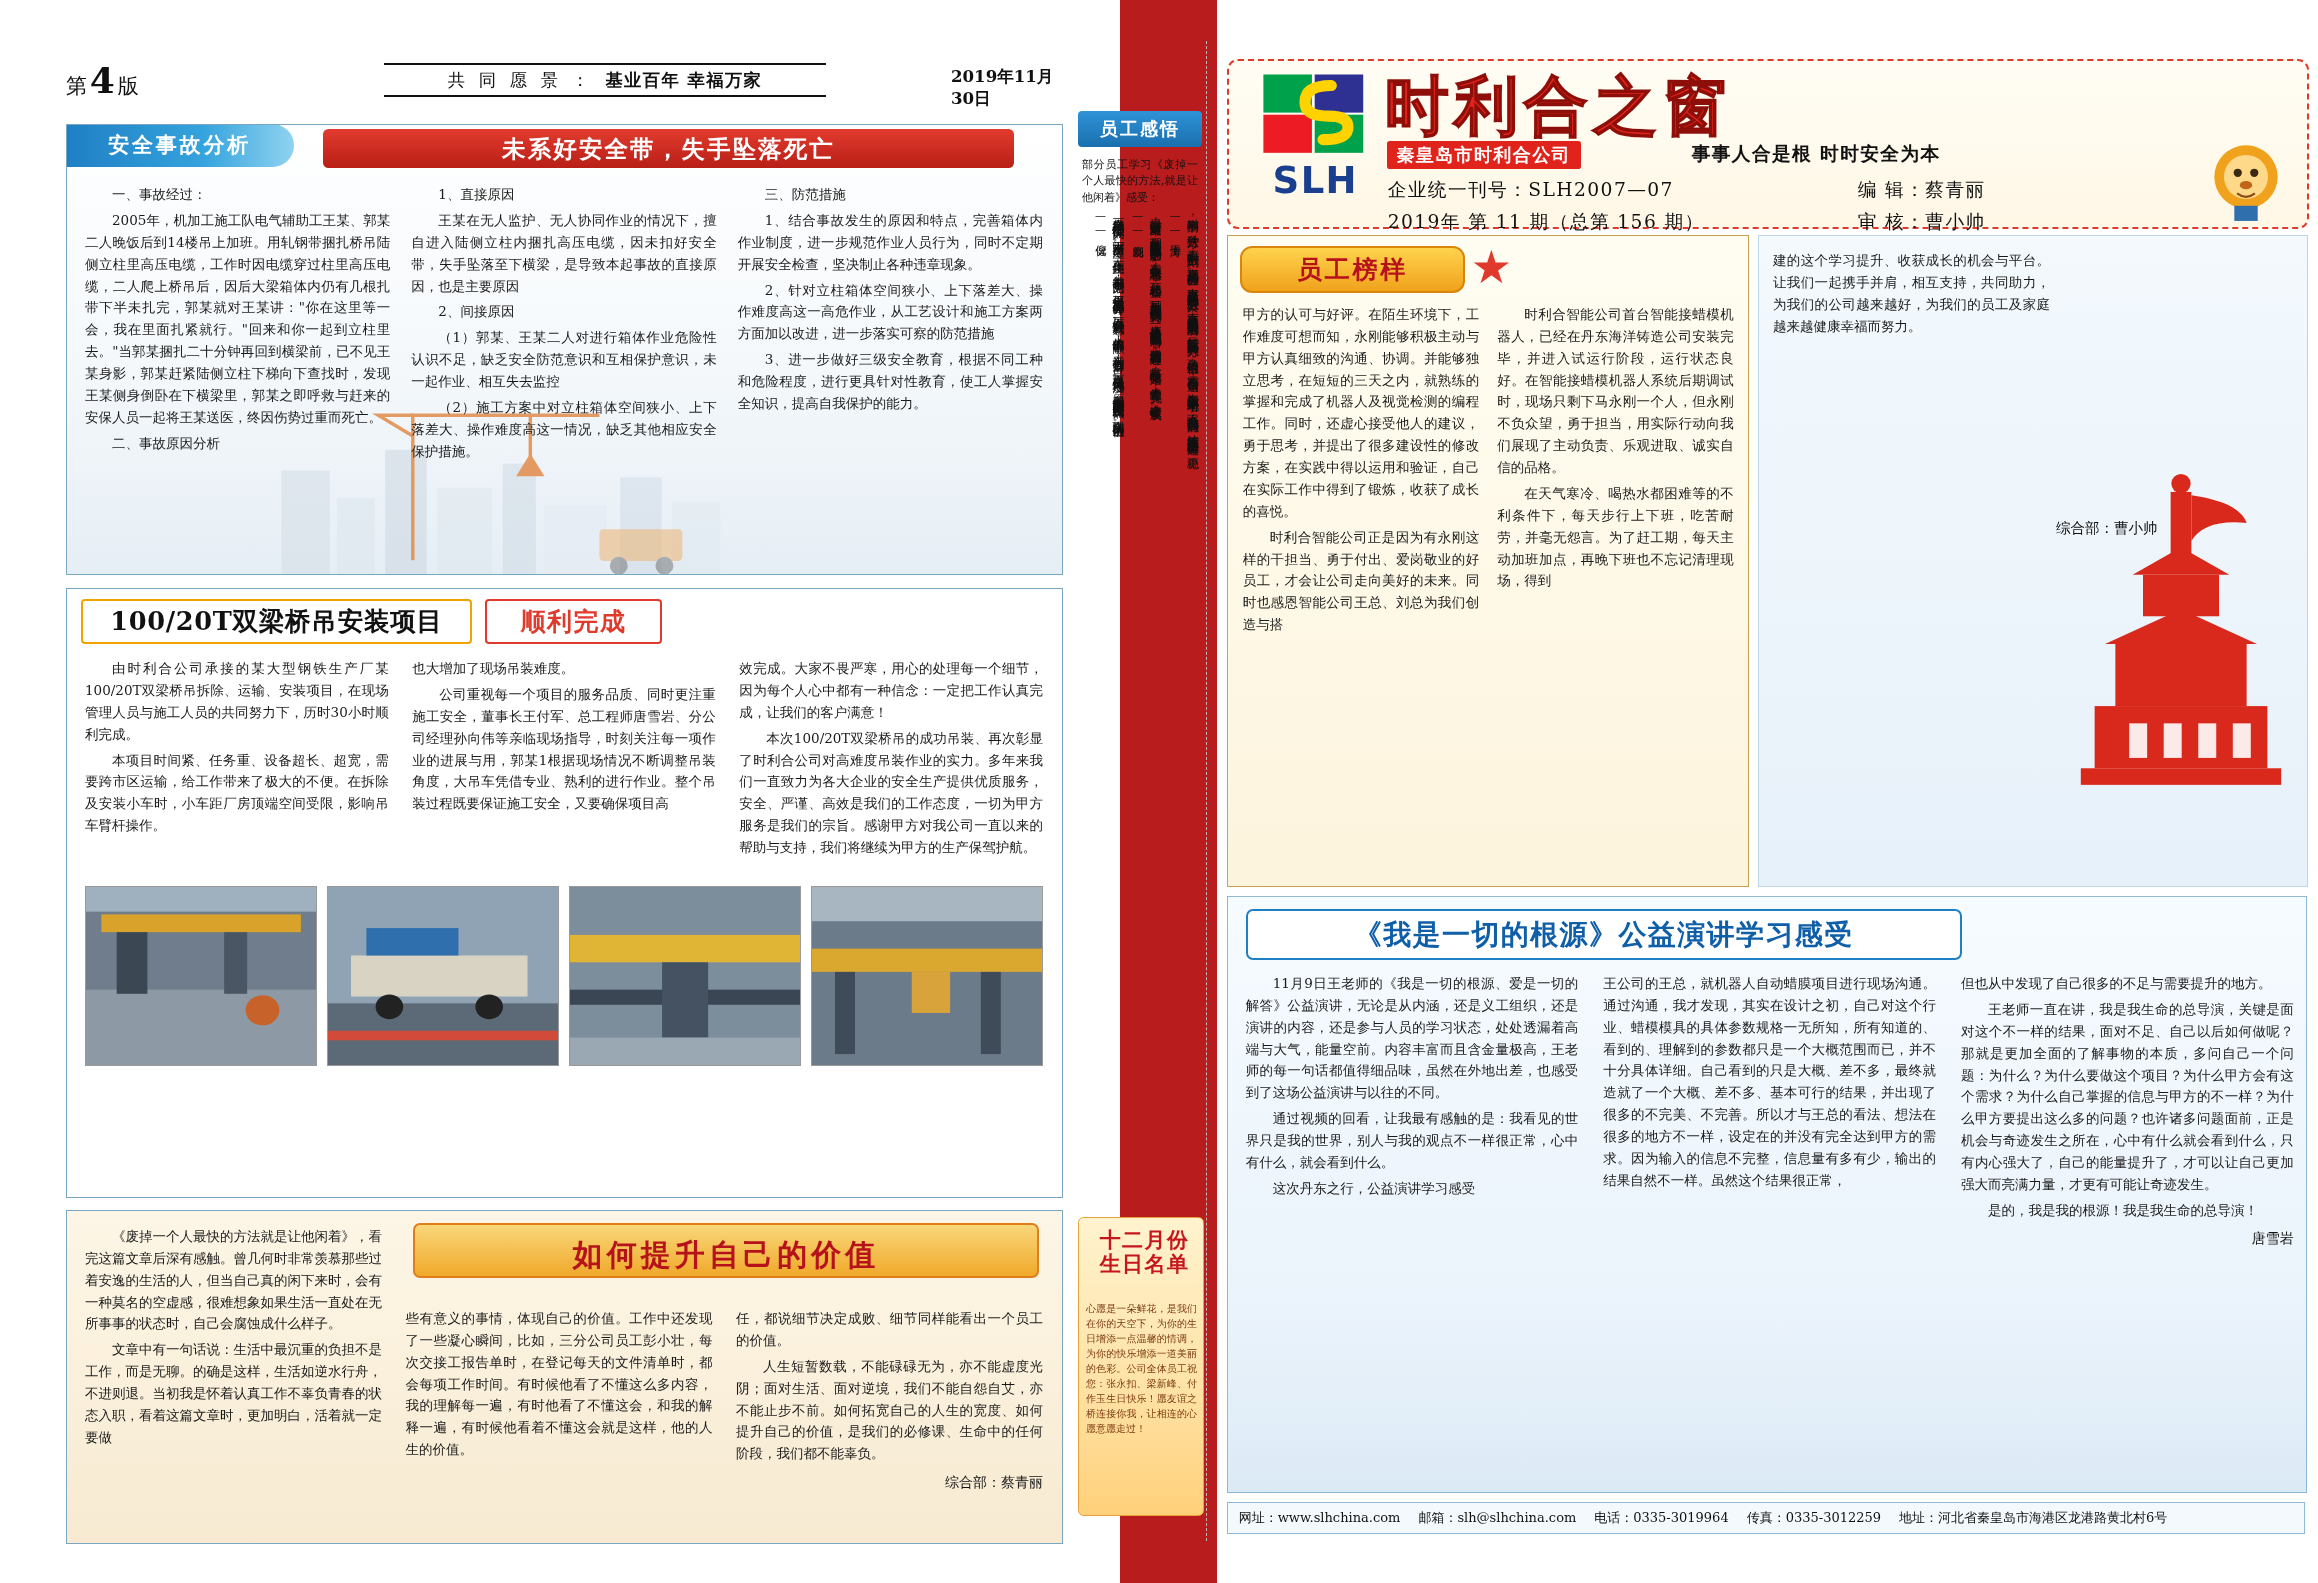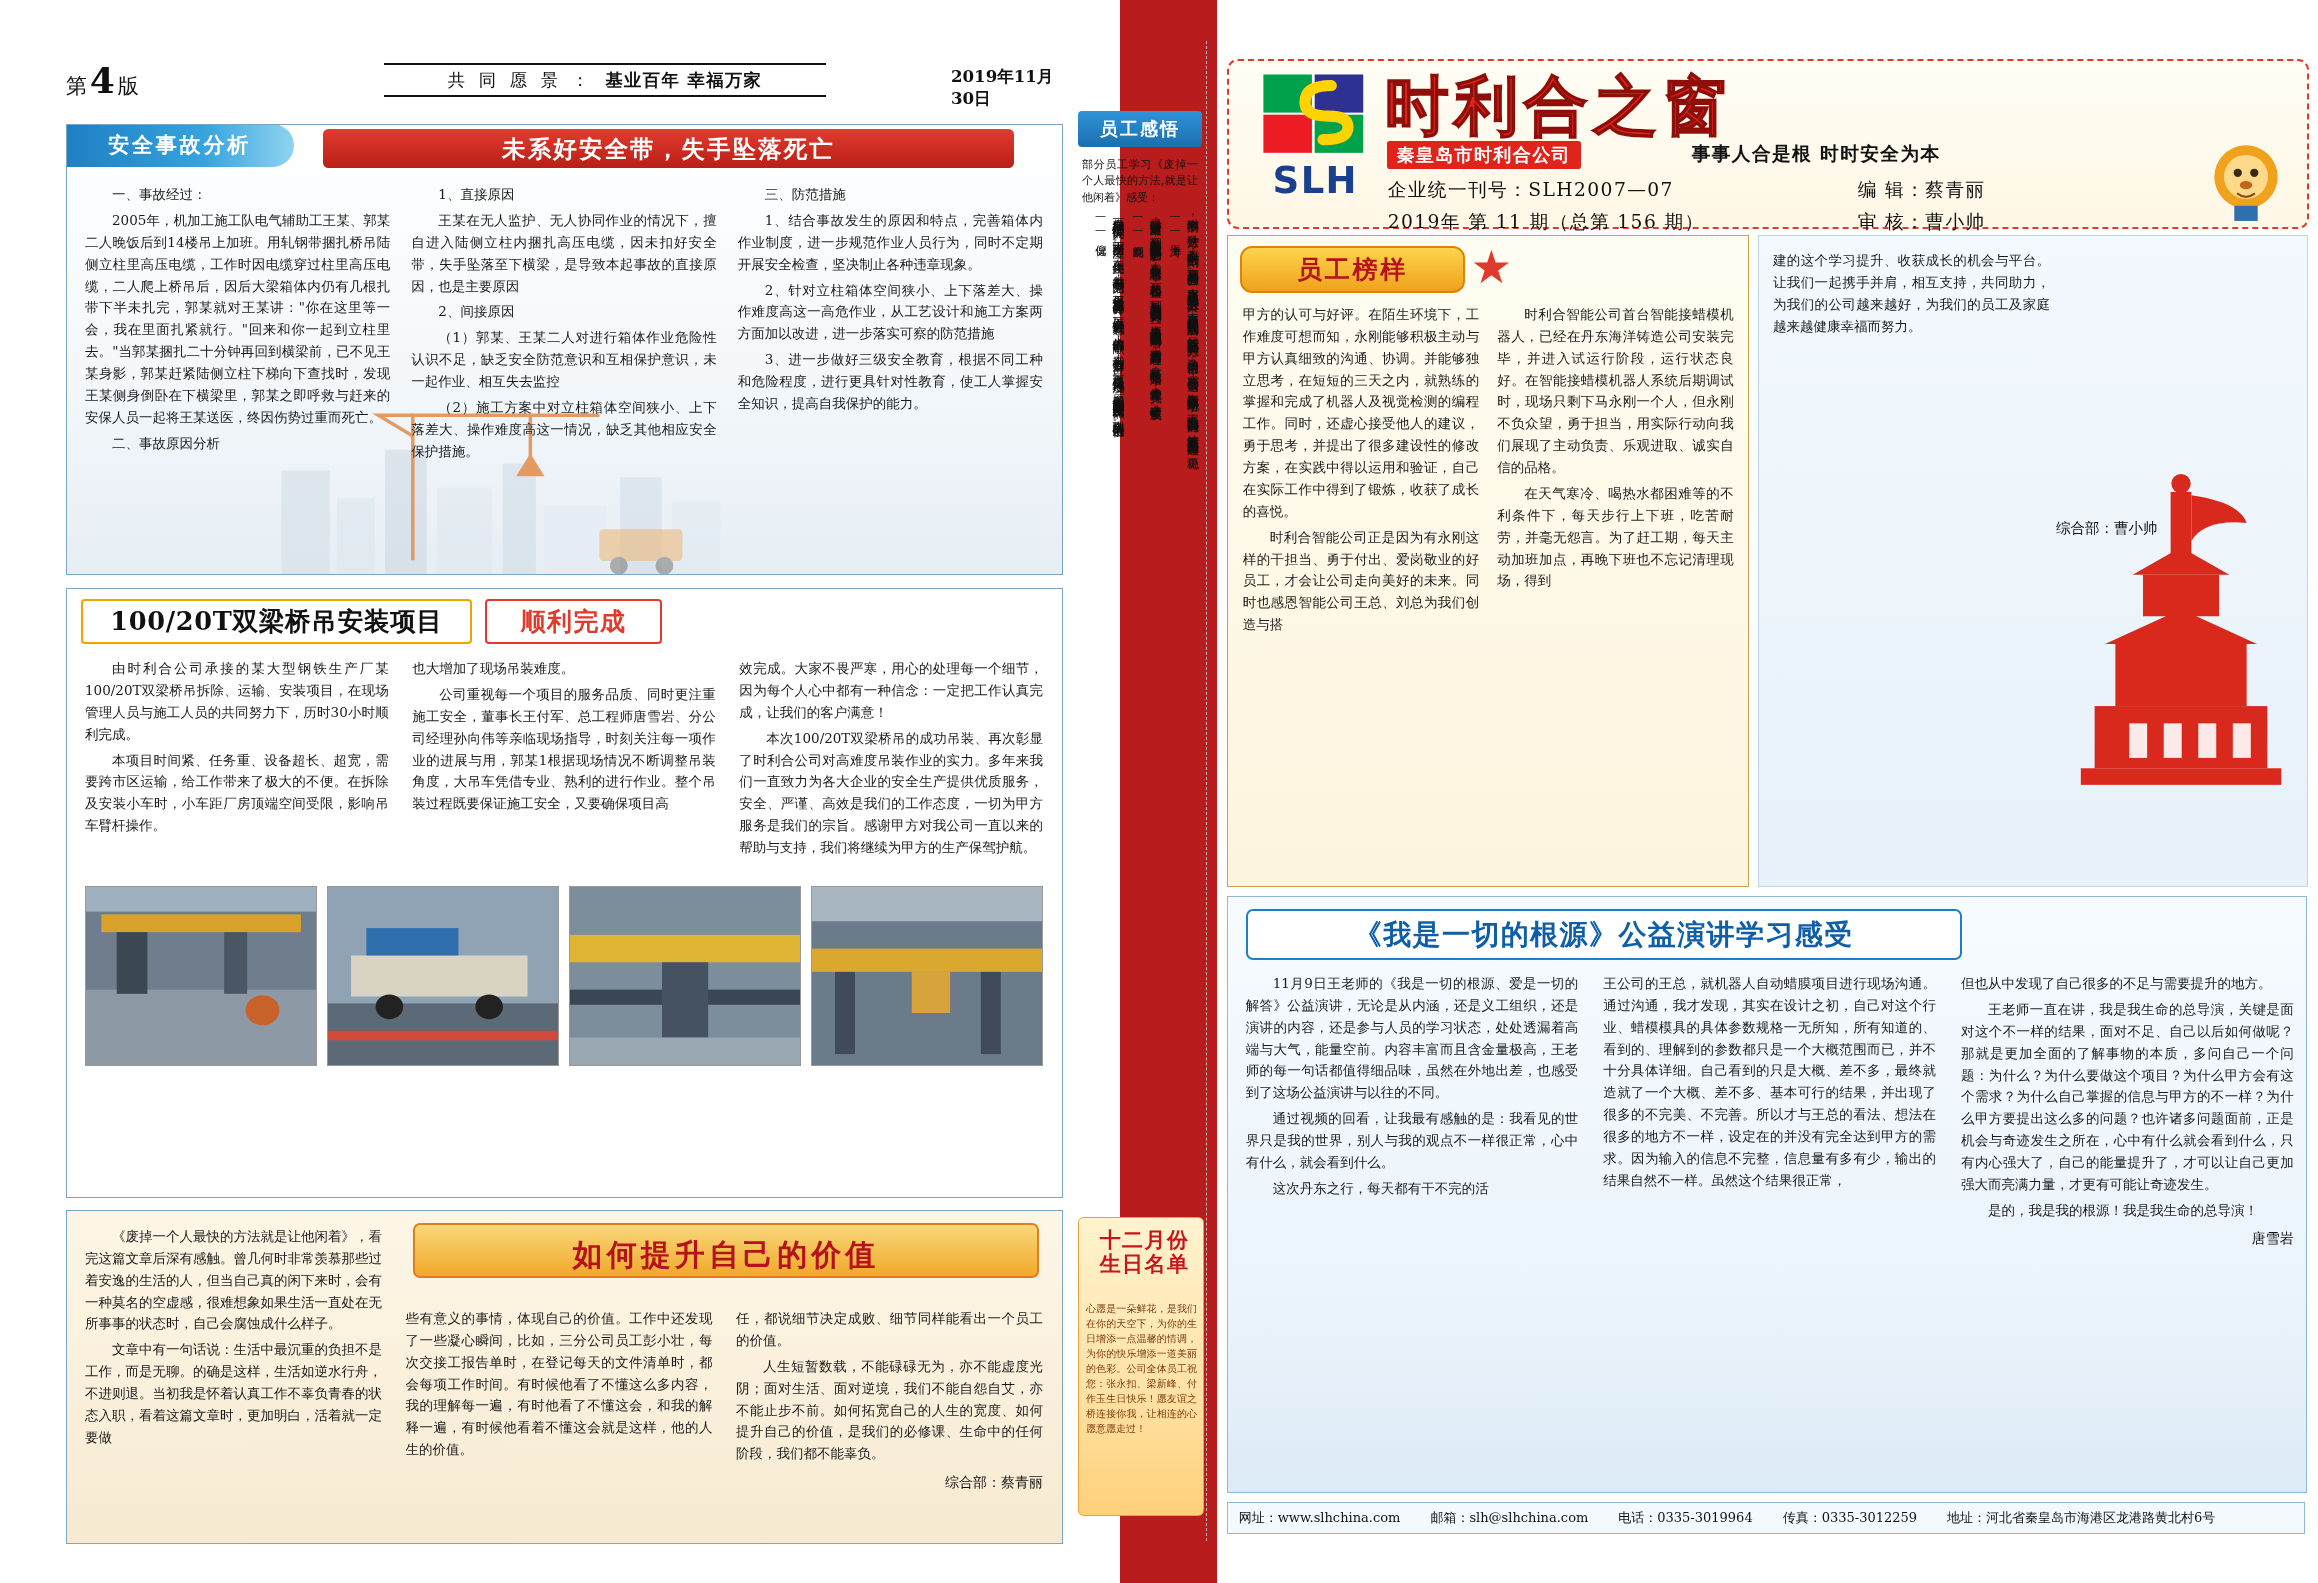--- a/index.html
+++ b/index.html
@@ -87,21 +87,21 @@
 
   .r-col2{position:absolute;left:541px;top:235px;width:548px;height:650px;background:linear-gradient(180deg,#f3f9fd,#e7f1f9);border:1.4px solid #bcd7e8;}
   .r2cols{position:absolute;left:14px;top:14px;width:277px;display:flex;gap:16.6px;}
   .tower{position:absolute;right:12.4px;top:83px;width:228px;height:484px;}
   .r2by{position:absolute;left:297px;top:277px;font-size:14.5px;color:#111;font-family:"DejaVu Serif","Liberation Serif",serif;}
 
   .r-bottom{position:absolute;left:9.7px;top:896px;width:1078px;height:595px;border:1.4px solid #8fb8d6;background:linear-gradient(180deg,#f6fbff 0%,#eaf3fb 70%,#dceaf6 100%);}
   .rb-title{position:absolute;left:18px;top:12.4px;width:712px;height:47px;border:2.1px solid #1f7fc4;border-radius:7px;background:#fff;display:flex;align-items:center;justify-content:center;}
   .rb-title span{font-size:28px;font-weight:bold;color:#0f5ea8;letter-spacing:1.4px;font-family:"DejaVu Serif","Liberation Serif",serif;}
   .rbcols{position:absolute;left:18px;top:76px;width:1048px;display:flex;gap:25px;}
-  .footer{position:absolute;left:9.7px;top:1502px;width:1078px;height:32px;border:1.4px solid #8fb8d6;background:#f3f9fd;display:flex;align-items:center;padding:8px 11px;box-sizing:border-box;font-size:13px;color:#111;font-family:"DejaVu Serif","Liberation Serif",serif;gap:30px;}
+  .footer{position:absolute;left:9.7px;top:1502px;width:1078px;height:32px;border:1.4px solid #8fb8d6;background:#f3f9fd;display:flex;align-items:center;padding:8px 11px;box-sizing:border-box;font-size:13px;color:#111;font-family:"DejaVu Serif","Liberation Serif",serif;gap:18px;}
   .footer .it{white-space:nowrap;}
   .vline{position:absolute;left:1206px;top:41px;width:0;height:1500px;border-left:0.7px dashed #bbb;}
 </style>
 </head>
 <body>
 
 <div class="page">
 
   <div class="left-page">
 
@@ -373,21 +373,21 @@
     </div>
 
     <div class="r-bottom">
       <div class="rb-title">
           <span>《我是一切的根源》公益演讲学习感受</span>
         </div>
       <div class="rbcols">
         <div class="col ptxt">
           <p>11月9日王老师的《我是一切的根源、爱是一切的解答》公益演讲，无论是从内涵，还是义工组织，还是演讲的内容，还是参与人员的学习状态，处处透漏着高端与大气，能量空前。内容丰富而且含金量极高，王老师的每一句话都值得细品味，虽然在外地出差，也感受到了这场公益演讲与以往的不同。</p>
           <p>通过视频的回看，让我最有感触的是：我看见的世界只是我的世界，别人与我的观点不一样很正常，心中有什么，就会看到什么。</p>
-          <p>这次丹东之行，每天都有干不完的活</p>
+          <p>这次丹东之行，公益演讲学习感受</p>
         </div>
         <div class="col ptxt">
           <p class="nohead">王公司的王总，就机器人自动蜡膜项目进行现场沟通。通过沟通，我才发现，其实在设计之初，自己对这个行业、蜡模模具的具体参数规格一无所知，所有知道的、看到的、理解到的参数都只是一个大概范围而已，并不十分具体详细。自己看到的只是大概、差不多，最终就造就了一个大概、差不多、基本可行的结果，并出现了很多的不完美、不完善。所以才与王总的看法、想法在很多的地方不一样，设定在的并没有完全达到甲方的需求。因为输入的信息不完整，信息量有多有少，输出的结果自然不一样。虽然这个结果很正常，</p>
         </div>
         <div class="col ptxt">
           <p class="nohead">但也从中发现了自己很多的不足与需要提升的地方。</p>
           <p>王老师一直在讲，我是我生命的总导演，关键是面对这个不一样的结果，面对不足、自己以后如何做呢？那就是更加全面的了解事物的本质，多问自己一个问题：为什么？为什么要做这个项目？为什么甲方会有这个需求？为什么自己掌握的信息与甲方的不一样？为什么甲方要提出这么多的问题？也许诸多问题面前，正是机会与奇迹发生之所在，心中有什么就会看到什么，只有内心强大了，自己的能量提升了，才可以让自己更加强大而亮满力量，才更有可能让奇迹发生。</p>
           <p>是的，我是我的根源！我是我生命的总导演！</p>
           <div class="byline">唐雪岩</div>
         </div>

